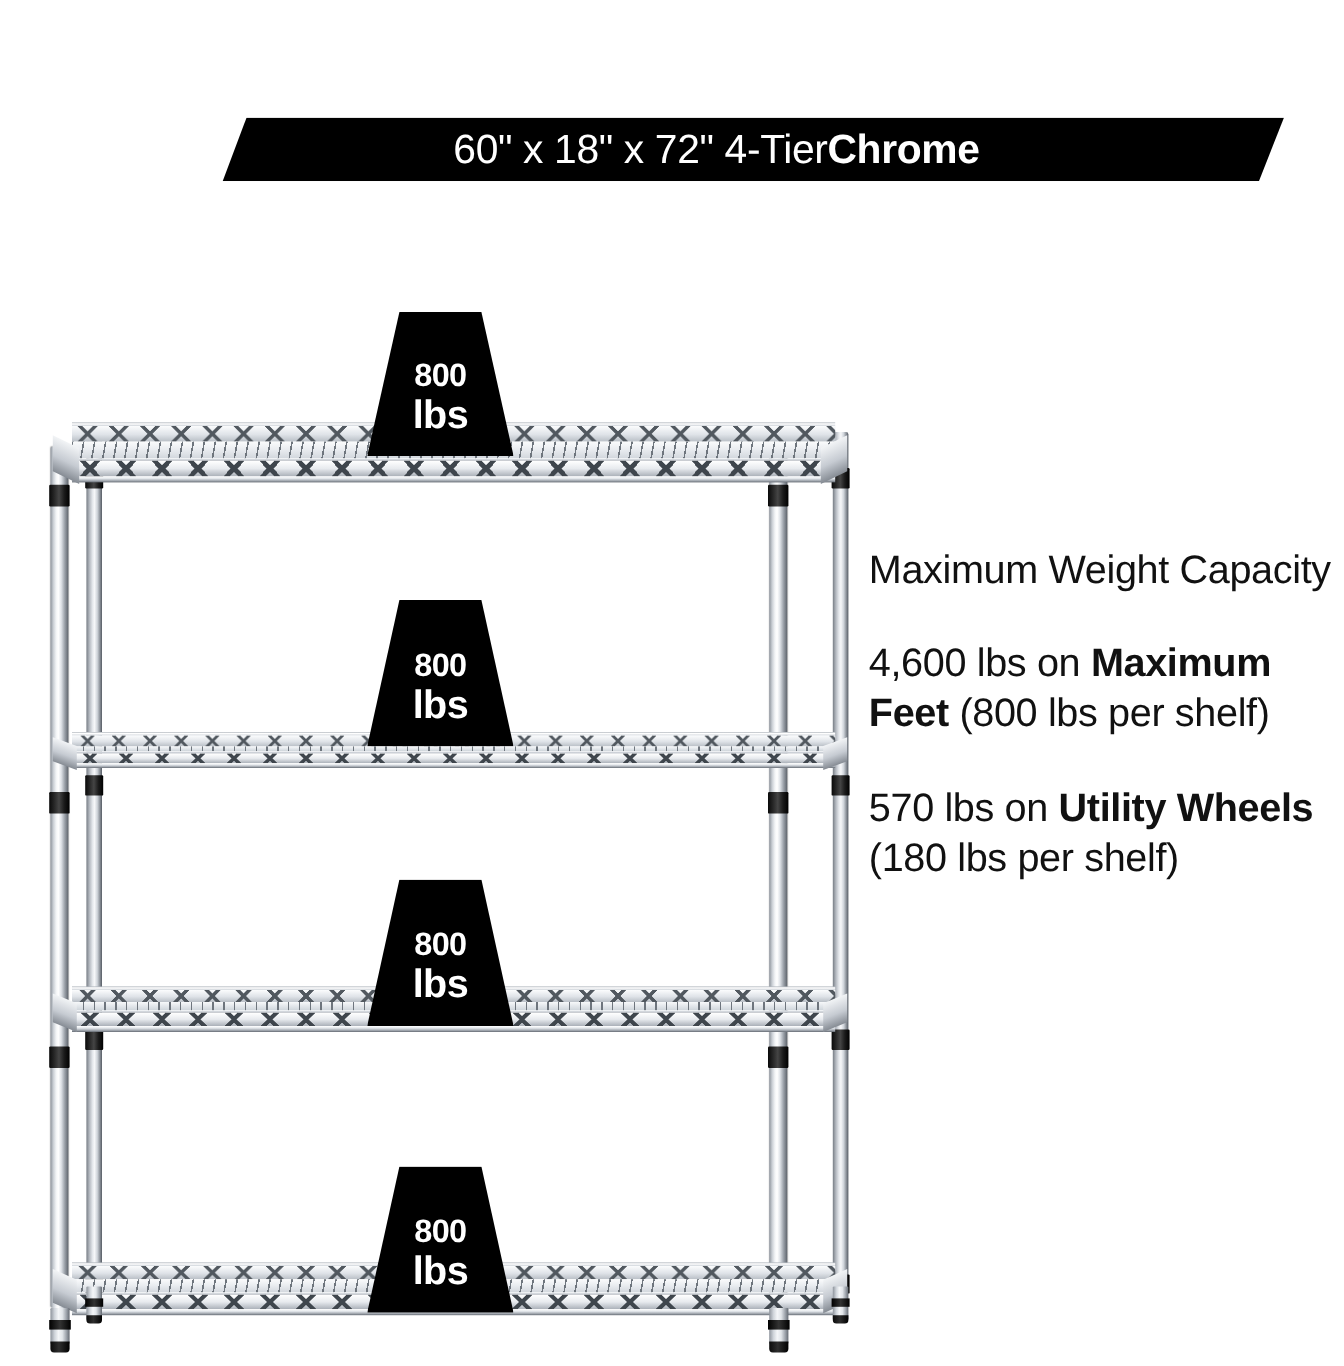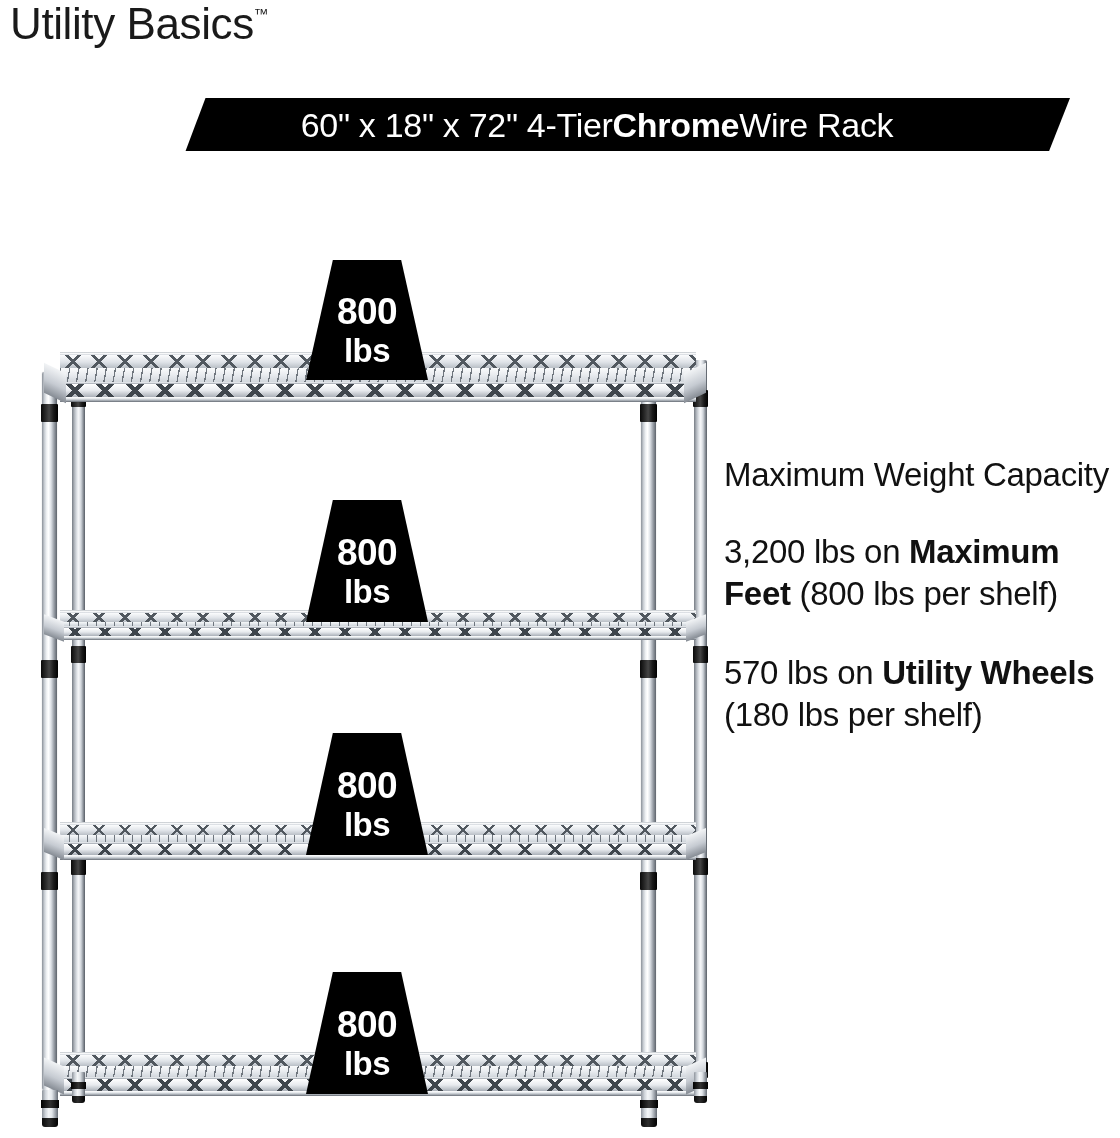--- a/index.html
+++ b/index.html
@@ -222,37 +222,33 @@
     inset: 0;
     display: flex;
     flex-direction: column;
     align-items: center;
     justify-content: center;
     color: #ffffff;
     font-weight: 700;
     line-height: 1.05;
     letter-spacing: -0.5px;
   }
-  .callout .num  { font-size: 37px; margin-top: 22px; }
+  .callout .num  { font-size: 27px; margin-top: 22px; }
   .callout .unit { font-size: 33px; margin-top: 2px; }
 </style>
 </head>
 <body>
 
 <div id="page">
 
-  <div class="brand">
-    <span>Utility Basics</span><span class="tm">™</span>
-  </div>
 
   <div class="banner">
     <div class="banner-text">
       <span class="thin">60" x 18" x 72" 4-Tier </span>
         <b>Chrome</b>
-        <span class="thin"> Wire Rack</span>
     </div>
   </div>
 
   <div class="rack">
 
     <div class="post rear" style="left:72px; top:360px; width:13px; height:712px;"></div>
 
     <div class="post rear" style="left:694px; top:360px; width:13px; height:712px;"></div>
 
     <div class="post front" style="left:42px; top:372px; width:15px; height:718px;"></div>
@@ -372,21 +368,21 @@
     <div class="callout-inner">
       <span class="num">800</span>
       <span class="unit">lbs</span>
     </div>
   </div>
 
   <div class="copy">
     <h2>Maximum Weight Capacity</h2>
 
     <p>
-      <span>3,200 lbs on </span><b>Maximum Feet</b><span> (800 lbs per shelf)</span>
+      <span>4,600 lbs on </span><b>Maximum Feet</b><span> (800 lbs per shelf)</span>
     </p>
 
     <p>
       <span>570 lbs on </span><b>Utility Wheels</b><span> (180 lbs per shelf)</span>
     </p>
   </div>
 
 </div>
 
 </body></html>

